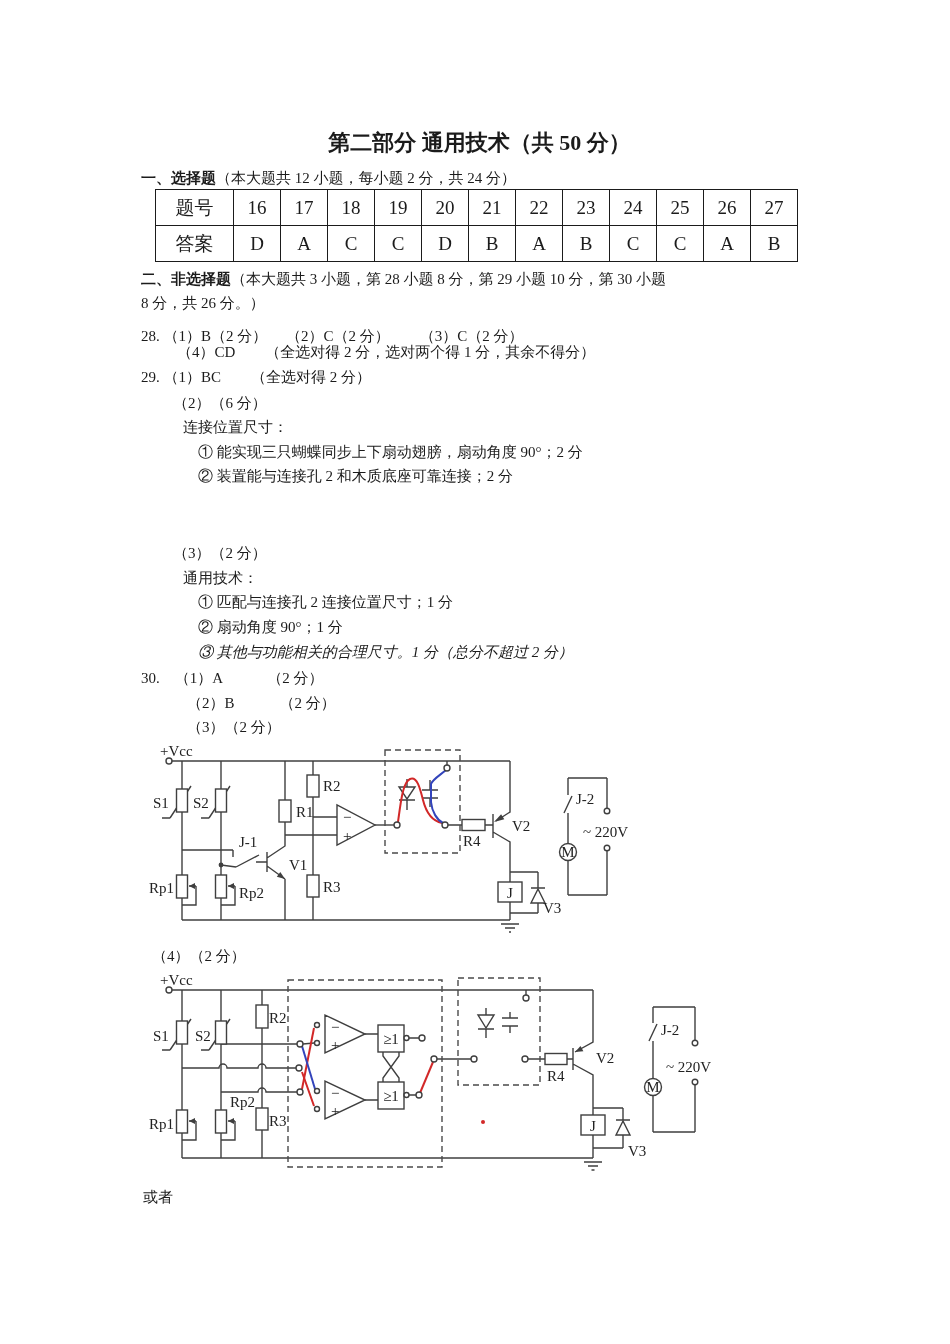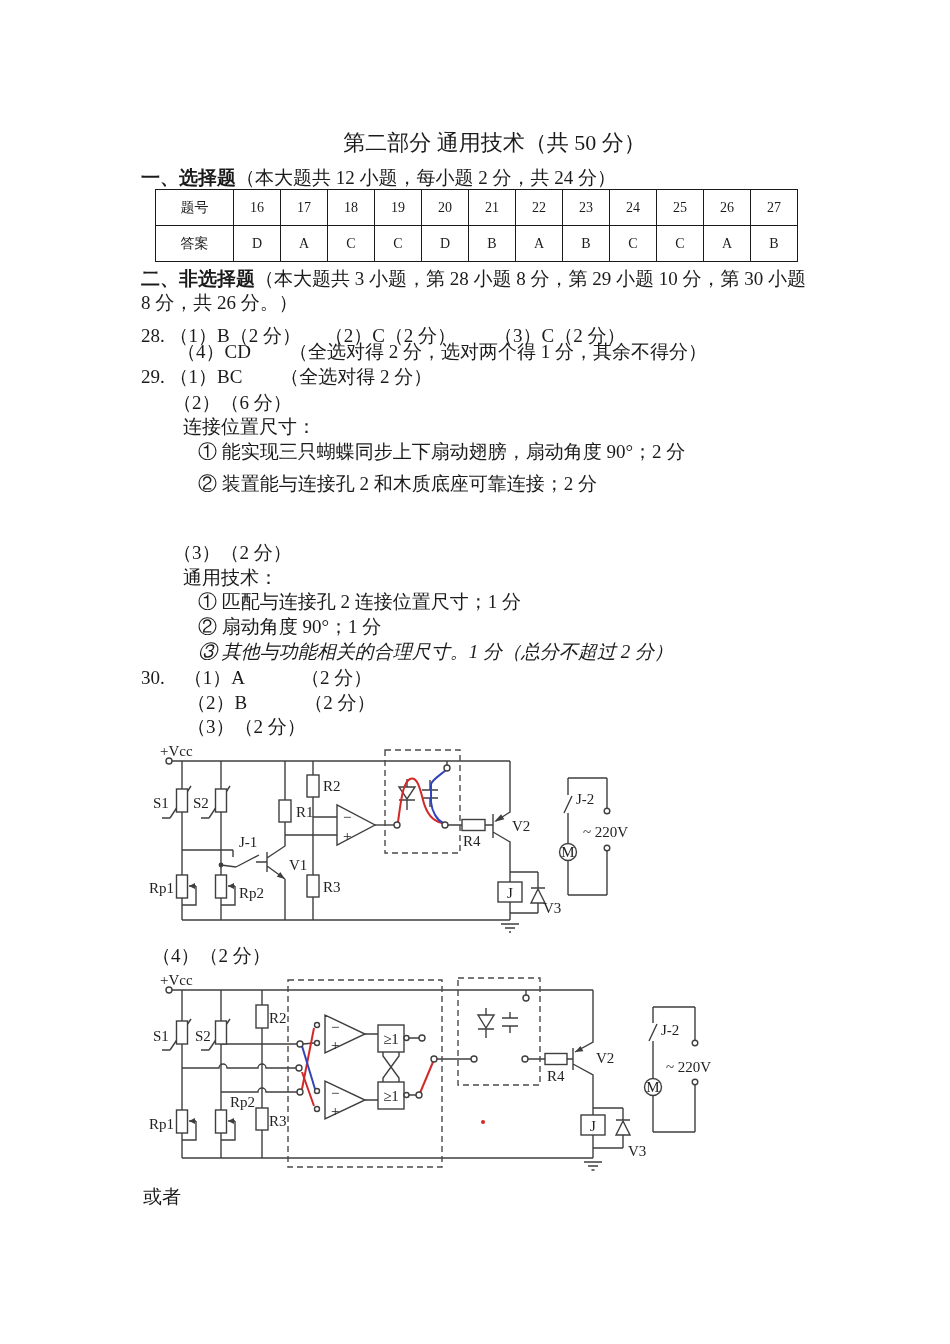--- a/index.html
+++ b/index.html
@@ -1,23 +1,23 @@
 <!DOCTYPE html>
 <html><head>
 <meta charset="utf-8">
 <style>
   html,body{margin:0;padding:0;background:#e8e8e8;}
   .page{position:relative;width:950px;height:1344px;background:#ffffff;
         font-family:"Liberation Serif","DejaVu Serif",serif;color:#1b1b1b;overflow:hidden;}
-  .line{position:absolute;font-size:19px;line-height:24px;white-space:pre;}
+  .line{position:absolute;font-size:15px;line-height:24px;white-space:pre;}
   .b{font-weight:bold;}
-  .title{position:absolute;left:152px;width:685px;text-align:center;font-size:22px;font-weight:normal;white-space:pre;}
+  .title{position:absolute;left:137px;width:685px;text-align:center;font-size:22px;font-weight:bold;white-space:pre;}
   .anstable{position:absolute;left:155px;top:189px;border-collapse:collapse;table-layout:fixed;}
   .anstable td{border:1.6px solid #1b1b1b;height:35px;text-align:center;vertical-align:middle;
-               font-size:14px;padding:0;}
+               font-size:19px;padding:0;}
   .anstable td.hd{width:77px;}
   .anstable td.c{width:46px;}
   svg{position:absolute;}
   svg text{font-family:"Liberation Serif","DejaVu Serif",serif;fill:#222;font-size:15px;}
   .wire{stroke:#3f3f3f;stroke-width:1.4;fill:none;}
   .wire2{stroke:#3f3f3f;stroke-width:1.4;fill:#ffffff;}
   .dash{stroke:#4a4a4a;stroke-width:1.4;fill:none;stroke-dasharray:6 4;}
   .redw{stroke:#d22828;stroke-width:2;fill:none;}
   .bluew{stroke:#3344bb;stroke-width:2;fill:none;}
   .filled{fill:#3f3f3f;stroke:none;}
@@ -69,21 +69,21 @@
   <div class="line" style="left:141px;top:267px;"><span class="b">二、非选择题</span><span>（本大题共 3 小题，第 28 小题 8 分，第 29 小题 10 分，第 30 小题</span></div>
   <div class="line" style="left:141px;top:291px;">8 分，共 26 分。）</div>
 
   <div class="line" style="left:141px;top:324px;">28. （1）B（2 分）　 （2）C（2 分）　　（3）C（2 分）</div>
   <div class="line" style="left:177px;top:340px;">（4）CD　　（全选对得 2 分，选对两个得 1 分，其余不得分）</div>
 
   <div class="line" style="left:141px;top:365px;">29. （1）BC　　（全选对得 2 分）</div>
   <div class="line" style="left:173px;top:391px;">（2）（6 分）</div>
   <div class="line" style="left:183px;top:415px;">连接位置尺寸：</div>
   <div class="line" style="left:198px;top:440px;">① 能实现三只蝴蝶同步上下扇动翅膀，扇动角度 90°；2 分</div>
-  <div class="line" style="left:198px;top:464px;margin-top:8px;">② 装置能与连接孔 2 和木质底座可靠连接；2 分</div>
+  <div class="line" style="left:198px;top:464px;">② 装置能与连接孔 2 和木质底座可靠连接；2 分</div>
   <div class="line" style="left:173px;top:541px;">（3）（2 分）</div>
   <div class="line" style="left:183px;top:566px;">通用技术：</div>
   <div class="line" style="left:198px;top:590px;">① 匹配与连接孔 2 连接位置尺寸；1 分</div>
   <div class="line" style="left:198px;top:615px;">② 扇动角度 90°；1 分</div>
   <div class="line" style="left:198px;top:640px;font-style:italic;">③ 其他与功能相关的合理尺寸。1 分（总分不超过 2 分）</div>
 
   <div class="line" style="left:141px;top:666px;">30.　（1）A　　　（2 分）</div>
   <div class="line" style="left:187px;top:691px;">（2）B　　　（2 分）</div>
   <div class="line" style="left:187px;top:715px;">（3）（2 分）</div>
 

